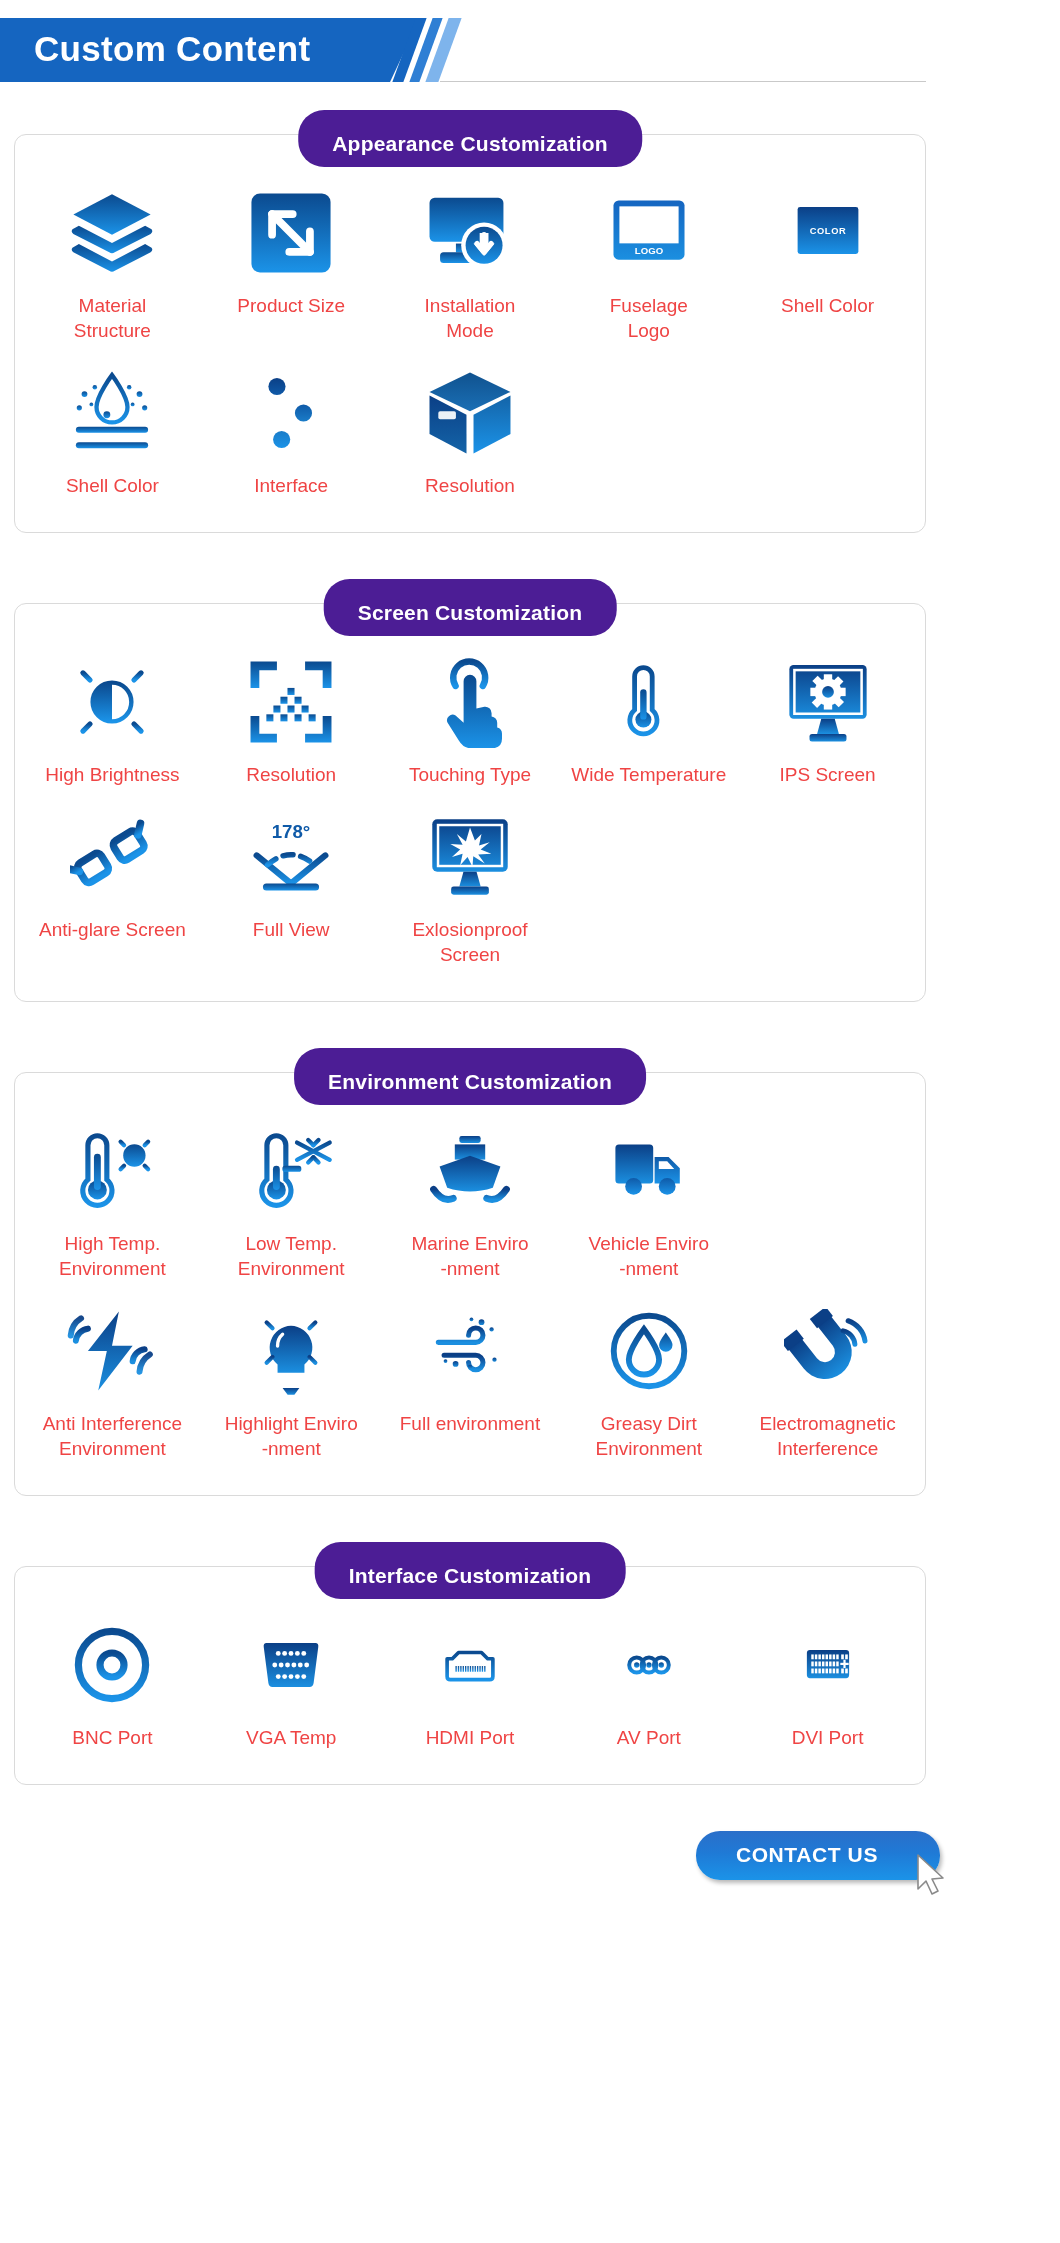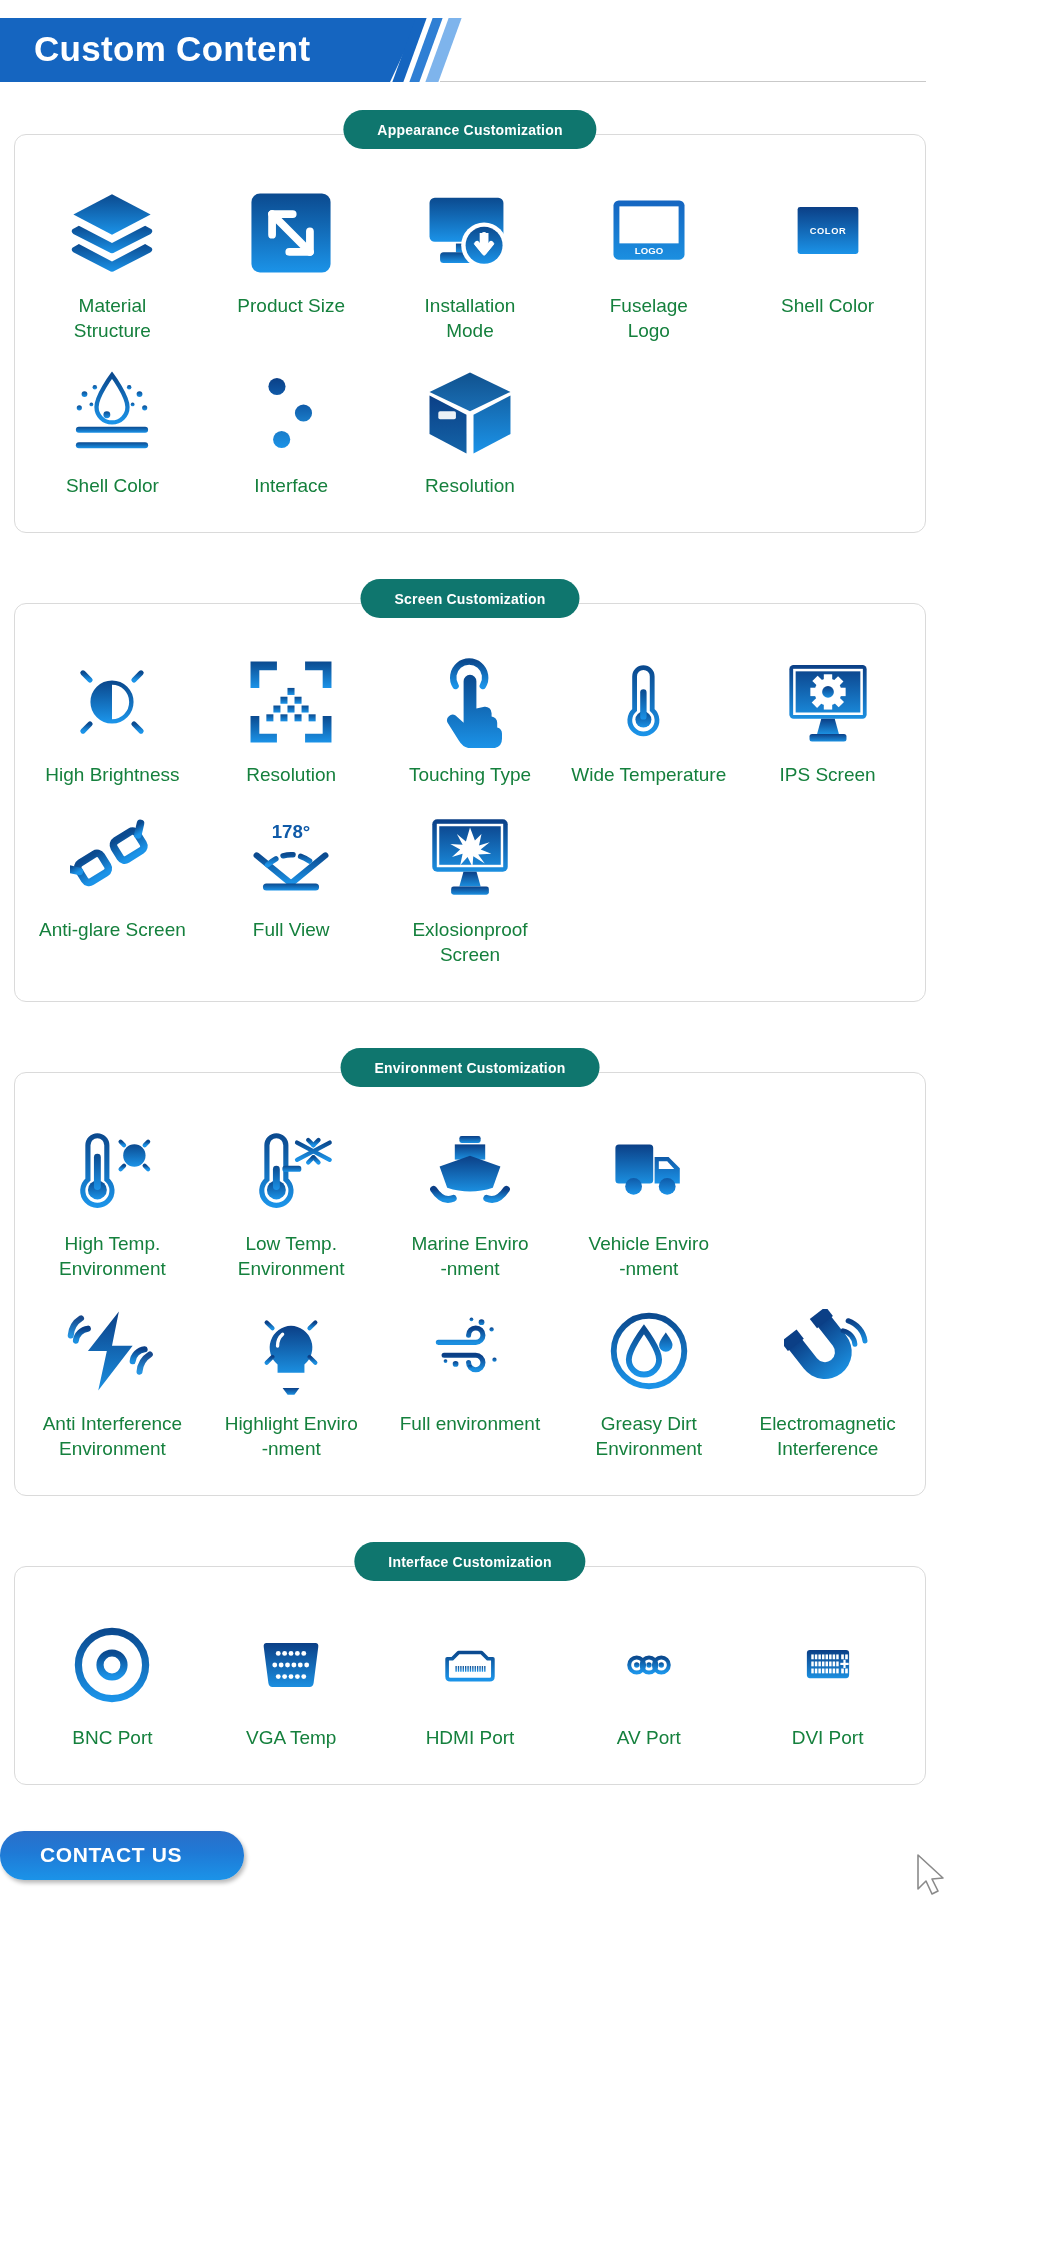--- a/index.html
+++ b/index.html
@@ -50,25 +50,25 @@
     left: 440px; right: 14px; top: 81px;
     height: 1px; background: #c9c9c9;
   }
 
   
   .section { position: relative; margin: 0 14px 46px 14px; padding-top: 24px; }
   .pill {
     position: absolute;
     top: 0; left: 50%;
     transform: translateX(-50%);
-    background: #0f766e;
+    background: #4c1d95;
     color: #fff;
-    font-size: 14px;
+    font-size: 21px;
     font-weight: bold;
-    padding: 12px 34px 11px 34px;
+    padding: 22px 34px 11px 34px;
     border-radius: 26px;
     white-space: nowrap;
     z-index: 5;
     letter-spacing: 0.2px;
   }
   .panel {
     border: 1px solid #dadada;
     border-radius: 12px;
     padding: 46px 8px 34px 8px;
     background: #fff;
@@ -85,28 +85,28 @@
     height: 104px;
     display: flex;
     align-items: center;
     justify-content: center;
   }
   .label {
     margin-top: 8px;
     font-size: 19px;
     line-height: 25px;
     text-align: center;
-    color: #15803d;
+    color: #ef4444;
     white-space: pre-line;
   }
 
   
   .contact-wrap {
     display: flex;
-    justify-content: flex-start;
+    justify-content: flex-end;
     margin-top: 6px;
     position: relative;
   }
   .contact-btn {
     position: relative;
     background: linear-gradient(180deg, #2a6fc9 0%, #1f7ad6 45%, #1b93e8 100%);
     color: #fff;
     font-size: 21px;
     font-weight: bold;
     letter-spacing: 0.6px;

